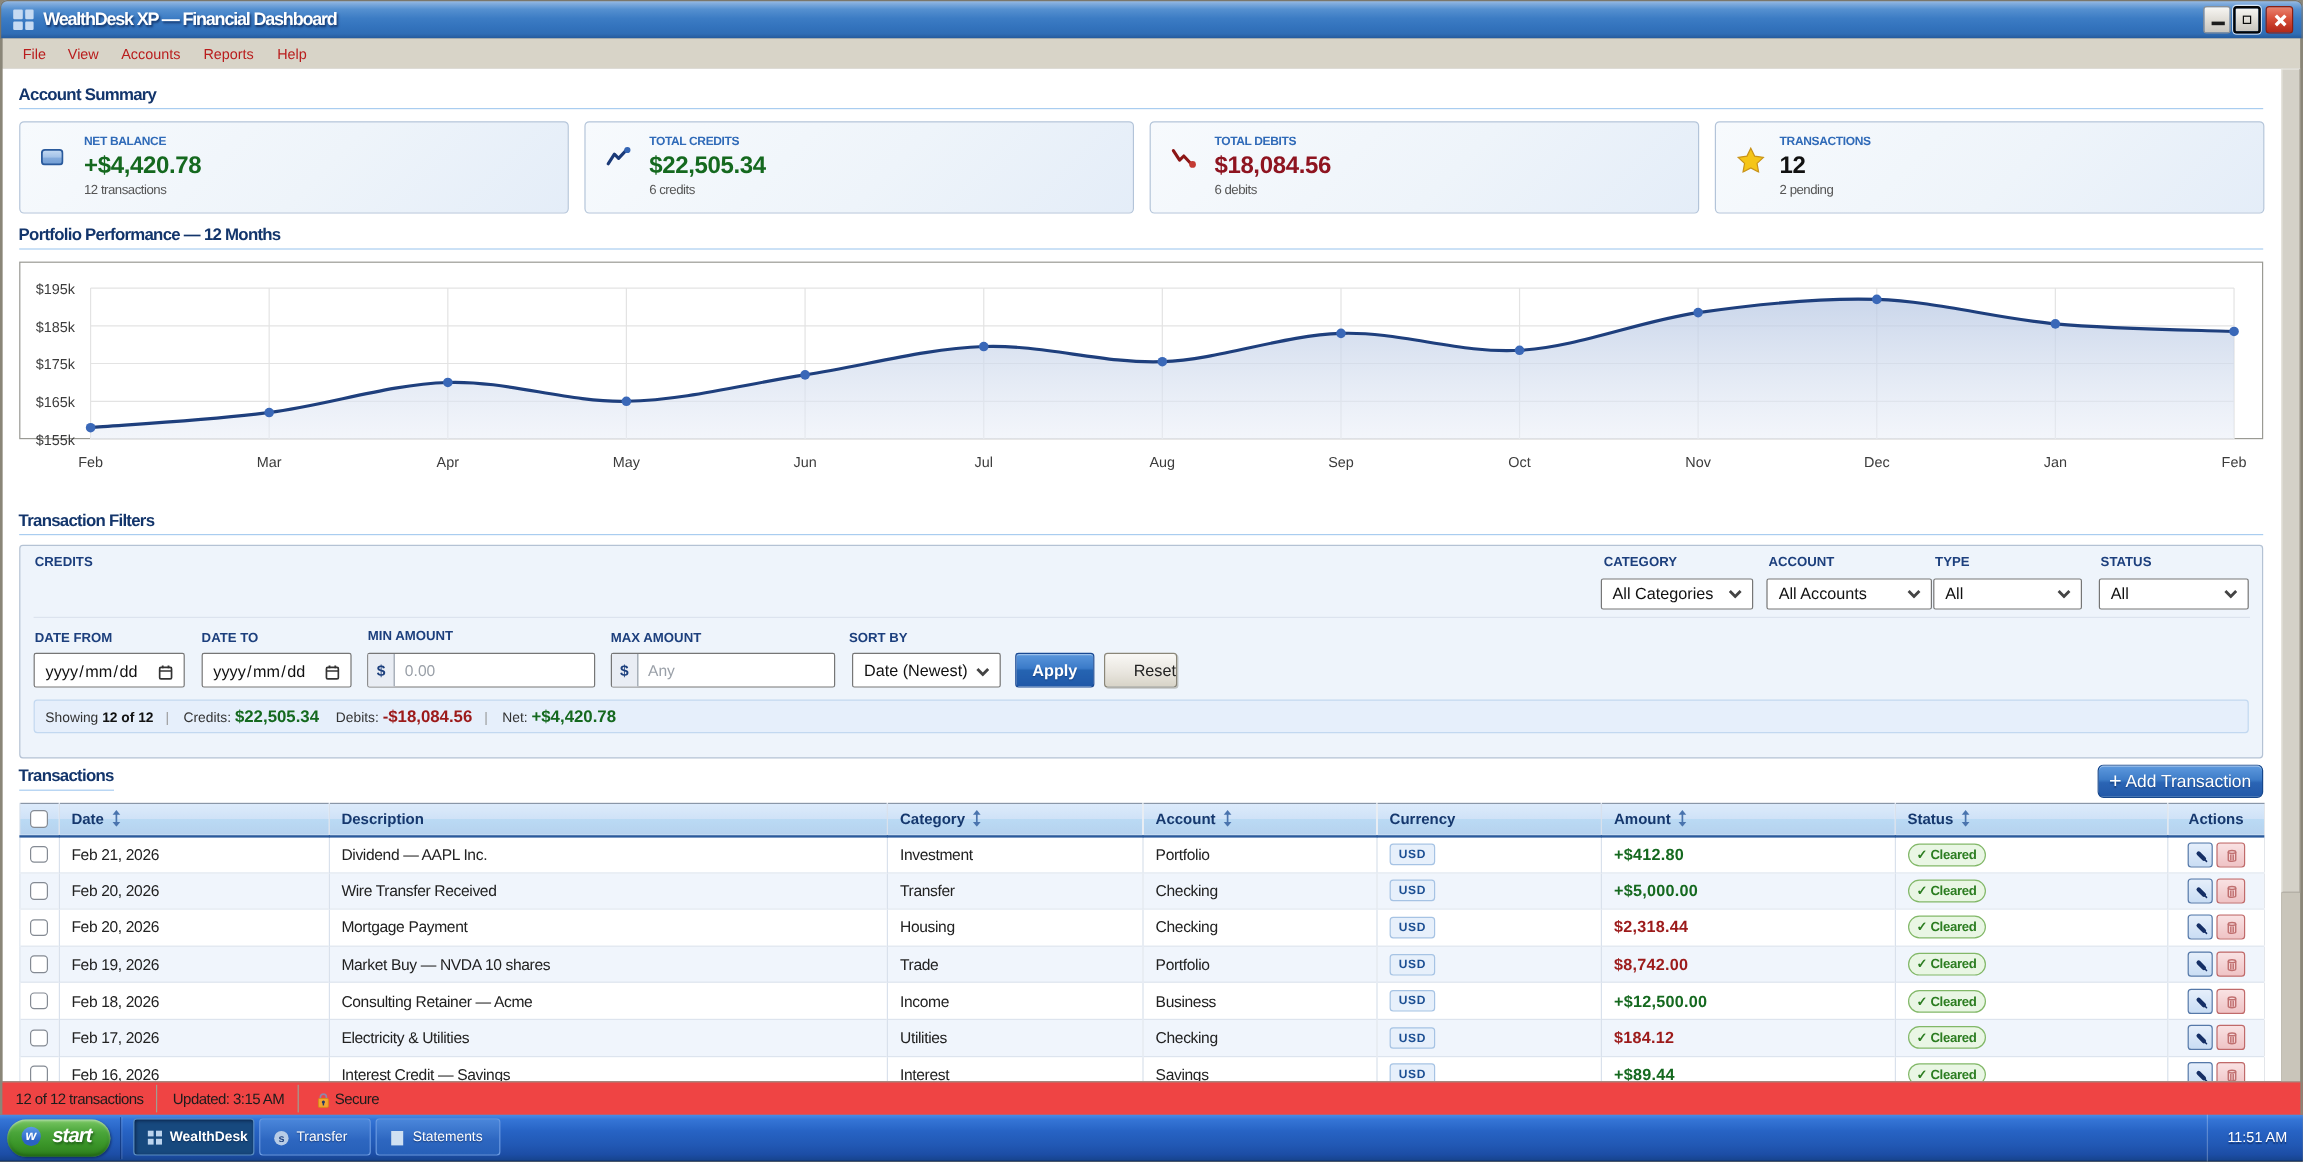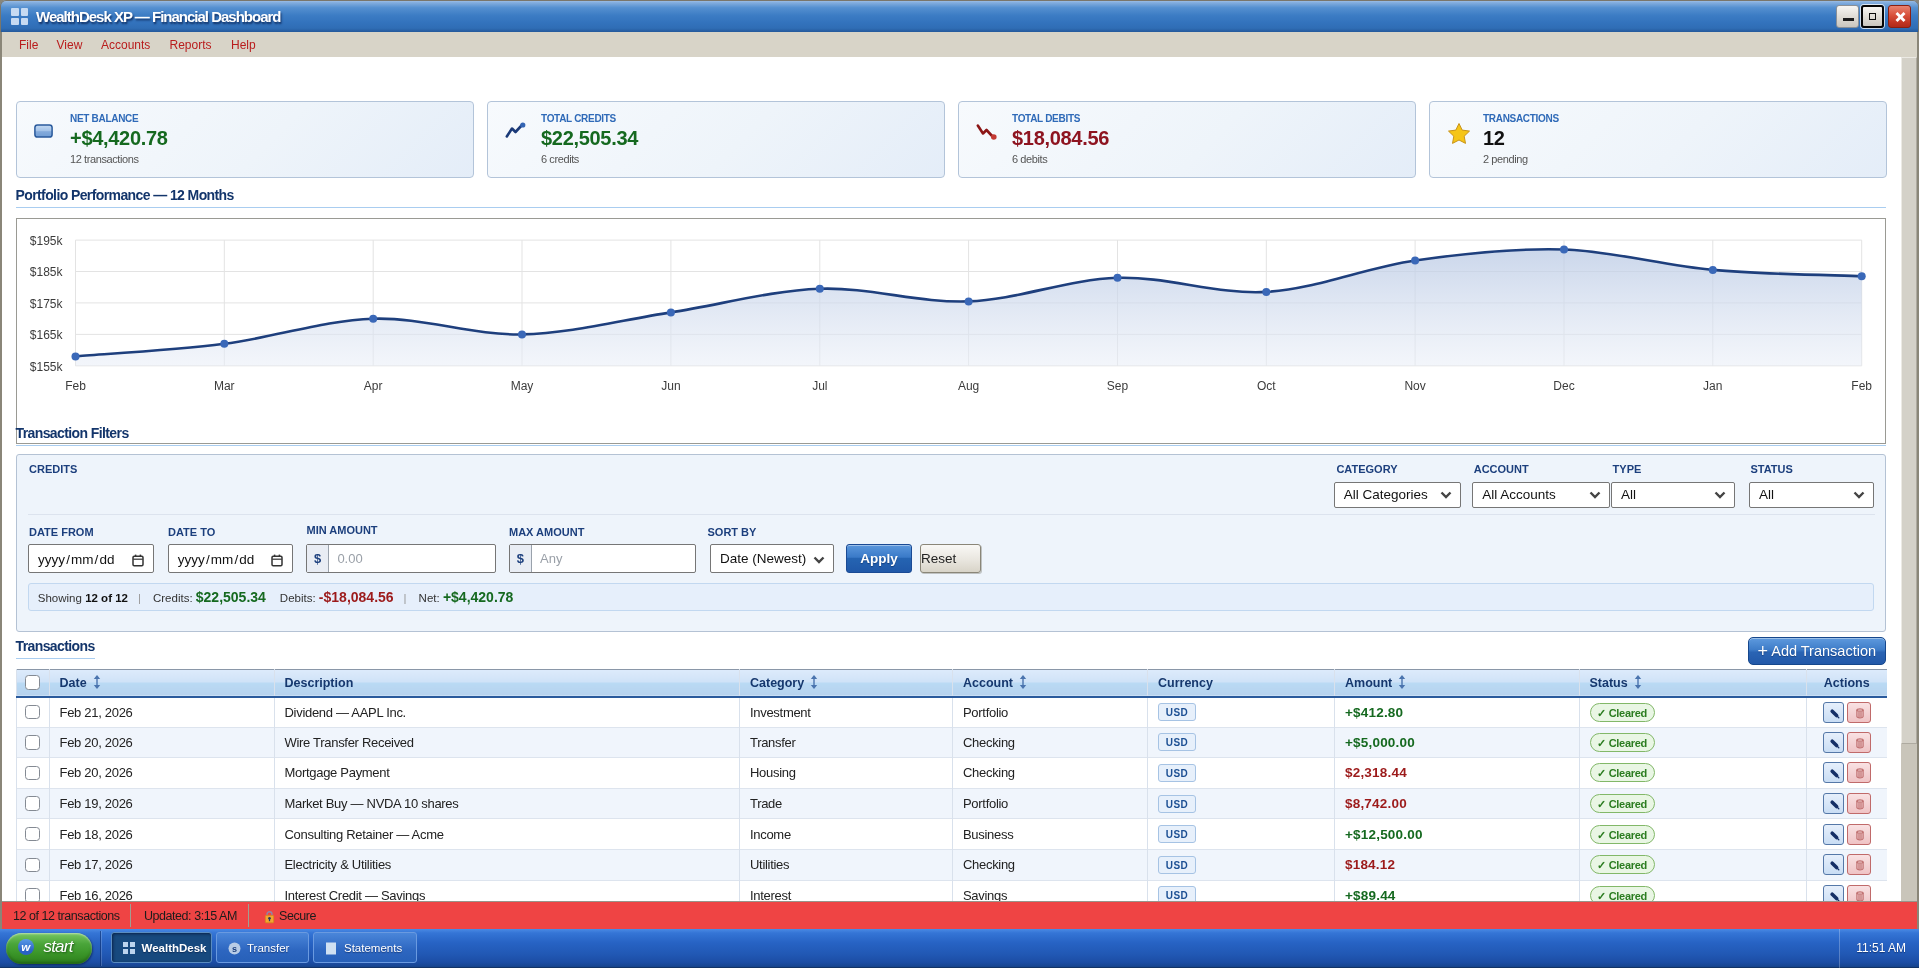--- a/index.html
+++ b/index.html
@@ -25,21 +25,21 @@
 .sechead { position:absolute; left:13.5px; width:1870.5px; font-size:14px; font-weight:bold; color:#13356b; letter-spacing:-0.6px; line-height:16px; }
 .sechead .ul { position:absolute; left:0; top:20px; width:100%; border-top:1px solid #a9cdf0; }
 
 .card { position:absolute; top:43.5px; width:458px; height:77px; border:1px solid #b3c4d9; border-radius:4px;
   background:linear-gradient(135deg, #f7fafd 0%, #eef4fa 55%, #e4edf8 100%); }
 .card .lab { position:absolute; left:53.5px; top:11.5px; font-size:10px; font-weight:bold; letter-spacing:-0.3px; color:#2f6ab8; }
 .card .val { position:absolute; left:53.5px; top:25px; font-size:20px; font-weight:bold; letter-spacing:-0.3px; }
 .card .sub { position:absolute; left:53.5px; top:51px; font-size:11px; letter-spacing:-0.4px; color:#555; }
 .card svg { position:absolute; left:17.5px; top:20px; }
 
-#chartpanel { position:absolute; left:13.5px; top:161px; width:1870.5px; height:226px; border:1px solid #9a9a94; background:#fff; }
+#chartpanel { position:absolute; left:13.5px; top:161px; width:1870.5px; height:148px; border:1px solid #9a9a94; background:#fff; }
 
 #filterpanel { position:absolute; left:13.5px; top:396.9px; width:1870.5px; height:178px; border:1px solid #b4c2d4; border-radius:3px; background:#eef4fb; }
 .flab { position:absolute; font-size:11px; font-weight:bold; color:#1c3f7d; letter-spacing:0px; }
 .selbox { position:absolute; top:27px; height:26px; border:1px solid #767676; background:#fff; font-size:13.5px; color:#111; line-height:24px; padding-left:9px; border-radius:2px; }
 .selbox svg { position:absolute; right:8px; top:8px; }
 .dinput { position:absolute; top:89px; height:29.5px; border:1px solid #767676; background:#fff; border-radius:2px; font-size:13.5px; color:#111; line-height:29px; padding-left:9px; }
 .dinput svg { position:absolute; right:9px; top:8px; }
 .amt { position:absolute; top:89px; height:29.5px; border:1px solid #767676; background:#fff; border-radius:2px; }
 .amt .cur { position:absolute; left:0; top:0; width:21.5px; height:100%; background:#e9edf4; border-right:1px solid #9aa2ac; color:#1c3f7d; font-weight:bold; font-size:13px; text-align:center; line-height:28px; }
 .amt .ph { position:absolute; left:30px; top:0; font-size:13px; color:#9aa0a8; line-height:28px; }
@@ -64,21 +64,21 @@
 #statusbar { position:absolute; left:0; top:901px; width:1919px; height:28px; background:#ef4444; border-top:1px solid #98948a; }
 #statusbar span { position:absolute; top:7px; font-size:12.5px; letter-spacing:-0.45px; color:#1c1c1c; }
 #statusbar .sep { position:absolute; top:2px; height:23px; border-left:1px solid #a19d91; }
 
 #taskbar { position:absolute; left:0; top:929px; width:1919px; height:39px;
   background:linear-gradient(#4a8ae4 0%, #3575d6 10%, #2763c4 35%, #2158b4 65%, #1c4da5 85%, #174590 96%, #102a52 100%); }
 #startbtn { position:absolute; left:6px; top:3.5px; width:86px; height:31.5px; border-radius:16px;
   background:linear-gradient(#79c763 0%, #4aa53a 35%, #3b9629 65%, #2d7f1c 100%);
   box-shadow:inset 0 1px 2px rgba(255,255,255,.5), inset 0 -2px 3px rgba(0,40,0,.35), 1px 1px 2px rgba(0,0,20,.4); }
 #startbtn .wc { position:absolute; left:11.5px; top:6px; width:16.5px; height:16.5px; border-radius:50%; background:linear-gradient(#5a9ae8, #2a62c4 75%); color:#fff; font-weight:bold; font-style:italic; font-size:11.5px; text-align:center; line-height:16px; }
-#startbtn .st { position:absolute; left:37.5px; top:4.5px; font-style:italic; font-weight:normal; font-size:17px; letter-spacing:-0.8px; color:#fff; text-shadow:1px 1px 2px rgba(0,40,0,.5); }
+#startbtn .st { position:absolute; left:37.5px; top:4.5px; font-style:italic; font-weight:bold; font-size:17px; letter-spacing:-0.8px; color:#fff; text-shadow:1px 1px 2px rgba(0,40,0,.5); }
 .taskbtn { position:absolute; top:3px; height:30.5px; border-radius:3px; color:#fff; font-size:11.5px; }
 .taskbtn .ic { position:absolute; left:11px; top:9px; }
 .taskbtn .tx { position:absolute; left:30px; top:9px; text-shadow:0 1px 1px rgba(0,20,60,.5); }
 #tb1 { left:110.5px; width:101px; background:#17497e; border:1px solid #5a8cc0; box-shadow:inset 1px 1px 3px rgba(0,10,40,.6); font-weight:bold; }
 #tb2 { left:216px; width:93px; background:linear-gradient(#4a86da, #2d66c0 60%, #2760b8); border:1px solid #6a9ae0; }
 #tb3 { left:313px; width:103.5px; background:linear-gradient(#4a86da, #2d66c0 60%, #2760b8); border:1px solid #6a9ae0; }
 #clock { position:absolute; right:13px; top:12px; font-size:12px; color:#fff; text-shadow:0 1px 1px rgba(0,20,60,.5); }
 #traysep { position:absolute; left:1839px; top:0; height:39px; border-left:1px solid rgba(255,255,255,.25); }
 
 #sbar { position:absolute; left:1901px; top:57px; width:16px; height:844px; background:#c9c5ba; }
@@ -112,20 +112,21 @@
 </div>
 <div id="menubar">
   <span style="left:17px">File</span>
   <span style="left:54.5px">View</span>
   <span style="left:99px">Accounts</span>
   <span style="left:167.5px">Reports</span>
   <span style="left:229px">Help</span>
 </div>
 <div id="content">
 
+  <div class="sechead" style="top:13px">Account Summary<span class="ul"></span></div>
   <div class="card" style="left:13.5px">
     <svg width="19" height="14" viewBox="0 0 19 14" style="top:22.5px">
         <defs>
           <linearGradient id="cc" x1="0" y1="0" x2="0" y2="1">
             <stop offset="0" stop-color="#c4daf2"></stop>
             <stop offset="0.5" stop-color="#a3c2e8"></stop>
             <stop offset="0.55" stop-color="#84abdc"></stop>
             <stop offset="1" stop-color="#719dd4"></stop>
           </linearGradient>
         </defs>
@@ -274,21 +275,21 @@
     <div class="flab" style="left:492.5px;top:71.5px">MAX AMOUNT</div>
     <div class="amt" style="left:492.5px;width:187px">
         <div class="cur">$</div>
         <div class="ph" style="color:#9aa0a8">Any</div>
       </div>
     <div class="flab" style="left:691px;top:71.5px">SORT BY</div>
     <div class="selbox" style="left:693.5px;top:89px;width:124px;height:29.5px;line-height:28px">Date (Newest)<svg width="12" height="8" viewBox="0 0 12 8" style="top:11px">
           <polyline points="1.5,1.5 6,6 10.5,1.5" fill="none" stroke="#444" stroke-width="2.4"></polyline>
         </svg></div>
     <div style="position:absolute;left:829.5px;top:89px;width:66px;height:29.5px;border:1px solid #1a4a94;border-radius:3px;background:linear-gradient(#5b97dc 0%,#3a7ac8 45%,#2564b2 50%,#2058a8 100%);box-shadow:inset 0 1px 0 rgba(255,255,255,.4);color:#fff;font-weight:bold;font-size:13.5px;text-align:center;line-height:28px;text-shadow:0 1px 1px rgba(0,20,60,.4)">Apply</div>
-    <div style="position:absolute;left:903.5px;top:89px;width:61px;height:29.5px;border:1px solid #8a8678;border-radius:3px;background:linear-gradient(#f9f8f5,#e9e6df 55%,#d8d4c8);color:#222;font-size:13.5px;text-align:left;line-height:28px;box-shadow:1px 1px 0 rgba(120,120,110,.4)">Reset</div>
+    <div style="position:absolute;left:903.5px;top:89px;width:61px;height:29.5px;border:1px solid #8a8678;border-radius:3px;background:linear-gradient(#f9f8f5,#e9e6df 55%,#d8d4c8);color:#222;font-size:13.5px;text-align:right;line-height:28px;box-shadow:1px 1px 0 rgba(120,120,110,.4)">Reset</div>
     <div style="position:absolute;left:11.8px;top:128px;width:1846px;height:28.6px;background:#e6effb;border:1px solid #c2d8f0;border-radius:3px;font-size:11.5px;color:#333;line-height:27px;padding-left:8.5px">
       <span>Showing</span> <b style="color:#111">12 of 12</b><span style="color:#999;margin:0 12px 0 10px">|</span><span>Credits:</span> <b style="color:#15691f;font-size:14px">$22,505.34</b><span style="margin-left:14px">Debits:</span> <b style="color:#9c1a1a;font-size:14px">-$18,084.56</b><span style="color:#999;margin:0 12px 0 10px">|</span><span>Net:</span> <b style="color:#15691f;font-size:14px">+$4,420.78</b>
     </div>
   </div>
   <div class="sechead" style="top:580.5px;width:auto;border-bottom:1px solid #a9cdf0;padding-bottom:4.5px;">Transactions</div>
   <div id="ttable">
   <div style="position:absolute;left:1732px;top:0px;width:138.5px;height:28px;border:1px solid #16478c;border-radius:5px;background:linear-gradient(#5e9ade 0%,#3e7cc8 45%,#2a64b4 55%,#2258a8 100%);color:#fff;font-size:14.5px;text-align:center;line-height:26px;text-shadow:0 1px 1px rgba(0,20,60,.4);box-shadow:inset 0 1px 0 rgba(255,255,255,.4)"><span style="font-size:18px;font-weight:normal;vertical-align:-1px">+</span> Add Transaction</div>
   <table style="position:absolute;left:0;top:32px;border:1px solid #8a97a8">
     <colgroup>
           <col style="width:33px">

